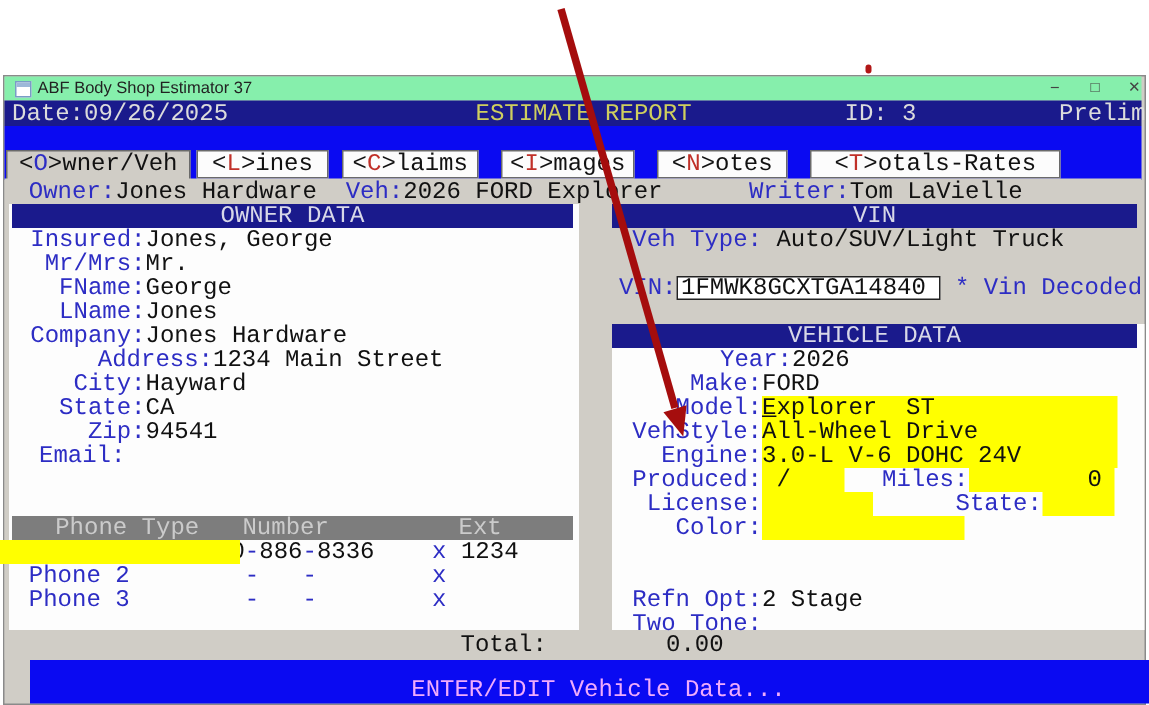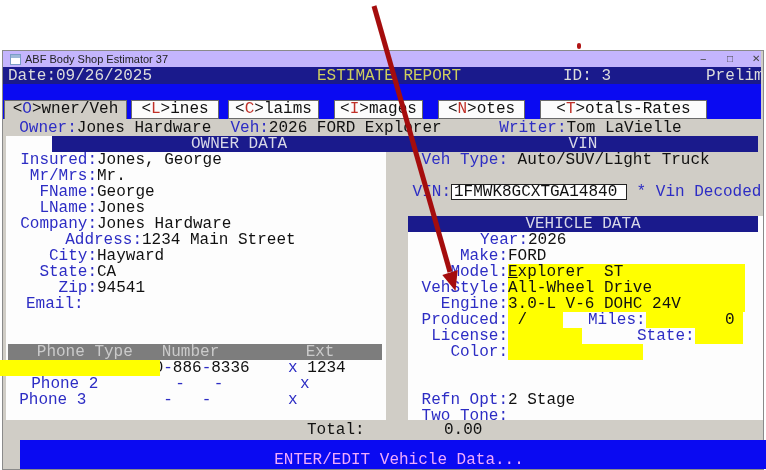--- a/index.html
+++ b/index.html
@@ -18,21 +18,21 @@
   .yf.w-prod{width:55px;}
   .yf.w-miles{width:97px;text-align:right;padding-right:8px;box-sizing:border-box;}
   .yf.w-lic{width:74px;}
   .yf.w-state{width:48px;}
   .yf.w-color{width:135px;}
   .yf.w-fleet{width:160px;}
   .fl-underline::first-letter{text-decoration:underline;}
   .spacer25{display:inline-block;width:25px;height:16px;vertical-align:top;}
   .spacer55{display:inline-block;width:55px;height:16px;vertical-align:top;}
   .win{left:2px;top:50px;width:760px;height:418px;border:1px solid #8a8a8a;background:#d0cdc6;}
-  .titlebar{left:3px;top:51px;width:758px;height:16px;background:#c4b5fd;}
+  .titlebar{left:3px;top:51px;width:758px;height:16px;background:#86efac;}
   .apptitle{position:absolute;left:22px;top:2px;font-family:"Liberation Sans",sans-serif;font-size:11px;color:#222;line-height:12px;}
   .appicon{position:absolute;left:7px;top:3px;width:9px;height:9px;border:1px solid #7a9cc6;background:#ffffff;}
   .appicon::before{content:"";position:absolute;left:0;top:0;width:9px;height:3px;background:#9db8d8;}
   .wctl{position:absolute;top:1px;font-family:"Liberation Sans",sans-serif;font-size:11px;color:#444;line-height:14px;}
   .datebar{left:3px;top:67px;width:758px;height:17px;background:#1a1a8c;}
   .datebar span{position:absolute;top:1px;font-size:16px;line-height:16px;white-space:pre;}
   .bluestrip{left:3px;top:84px;width:758px;height:36px;background:#0a0af2;}
   .tab{position:absolute;top:100px;height:17px;background:#fcfcfc;border:1px solid #6a6a6a;
        text-align:center;font-size:16px;line-height:17px;white-space:pre;color:#111;}
   .tab .hot{color:#c03028;}
@@ -78,36 +78,36 @@
 <div class="tab" style="left:228px;width:89px;"><span>&lt;</span><span class="hot">C</span><span>&gt;</span><span>laims</span></div>
 <div class="tab" style="left:334px;width:87px;"><span>&lt;</span><span class="hot">I</span><span>&gt;</span><span>mages</span></div>
 <div class="tab" style="left:438px;width:85px;"><span>&lt;</span><span class="hot">N</span><span>&gt;</span><span>otes</span></div>
 <div class="tab" style="left:540px;width:165px;"><span>&lt;</span><span class="hot">T</span><span>&gt;</span><span>otals-Rates</span></div>
 
 <div class="abs contentbg"></div>
 
 <div class="row" style="top:120px;"><span class="blue">  Owner:</span><span>Jones Hardware</span><span class="blue">  Veh:</span><span>2026 FORD Explorer</span><span class="blue">      Writer:</span><span>Tom LaVielle</span></div>
 
 <div class="abs panel" style="left:6px;top:136px;width:380px;height:284px;"></div>
-<div class="hdrbar" style="left:8px;top:136px;width:374px;margin-left:44px;">OWNER DATA</div>
+<div class="hdrbar" style="left:8px;top:136px;width:374px;">OWNER DATA</div>
 
 <div class="row" style="top:152px;font-family:Liberation Mono, monospace;"><span class="llabel">Insured:</span><span>Jones, George</span></div>
 <div class="row" style="top:168px;"><span class="llabel">Mr/Mrs:</span><span>Mr.</span></div>
 <div class="row" style="top:184px;"><span class="llabel">FName:</span><span>George</span></div>
 <div class="row" style="top:200px;"><span class="llabel">LName:</span><span>Jones</span></div>
 <div class="row" style="top:216px;"><span class="llabel">Company:</span><span>Jones Hardware</span></div>
 <div class="row" style="top:232px;margin-left:45px;"><span class="llabel">Address:</span><span>1234 Main Street</span></div>
 <div class="row" style="top:248px;"><span class="llabel">City:</span><span>Hayward</span></div>
 <div class="row" style="top:264px;"><span class="llabel">State:</span><span>CA</span></div>
 <div class="row" style="top:280px;"><span class="llabel">Zip:</span><span>94541</span></div>
 <div class="row" style="top:296px;"><span class="llabel leftal">Email:</span><span></span></div>
 
 <div class="phonehdr">   Phone Type   Number         Ext</div>
 <div class="row" style="top:360px;"><span class="blue">  Phone 1 </span><span>Bus 510</span><span class="blue">-</span><span>886</span><span class="blue">-</span><span>8336    </span><span class="blue">x</span><span> 1234</span></div>
-<div class="row" style="top:376px;margin-left:12px;"><span class="blue">  Phone 2 </span><span>       </span><span class="blue">-</span><span>   </span><span class="blue">-</span><span>        </span><span class="blue">x</span><span></span></div>
+<div class="row" style="top:376px;"><span class="blue">  Phone 2 </span><span>       </span><span class="blue">-</span><span>   </span><span class="blue">-</span><span>        </span><span class="blue">x</span><span></span></div>
 <div class="row" style="top:392px;"><span class="blue">  Phone 3 </span><span>       </span><span class="blue">-</span><span>   </span><span class="blue">-</span><span>        </span><span class="blue">x</span><span></span></div>
 
 <div class="hdrbar" style="left:408px;top:136px;width:350px;">VIN</div>
 <div class="row" style="top:152px;"><span class="rlabel">Veh Type:</span><span> Auto/SUV/Light Truck</span></div>
 <div class="row" style="top:184px;"><span class="rlabel vinlab">VIN:</span><span class="vinbox">1FMWK8GCXTGA14840</span><span class="blue"> * Vin Decoded</span></div>
 
 <div class="abs panel" style="left:408px;top:216px;width:355px;height:204px;"></div>
 <div class="hdrbar" style="left:408px;top:216px;width:350px;">VEHICLE DATA</div>
 
 <div class="row" style="top:232px;padding-left:20px;"><span class="rlabel">Year:</span><span>2026</span></div>

